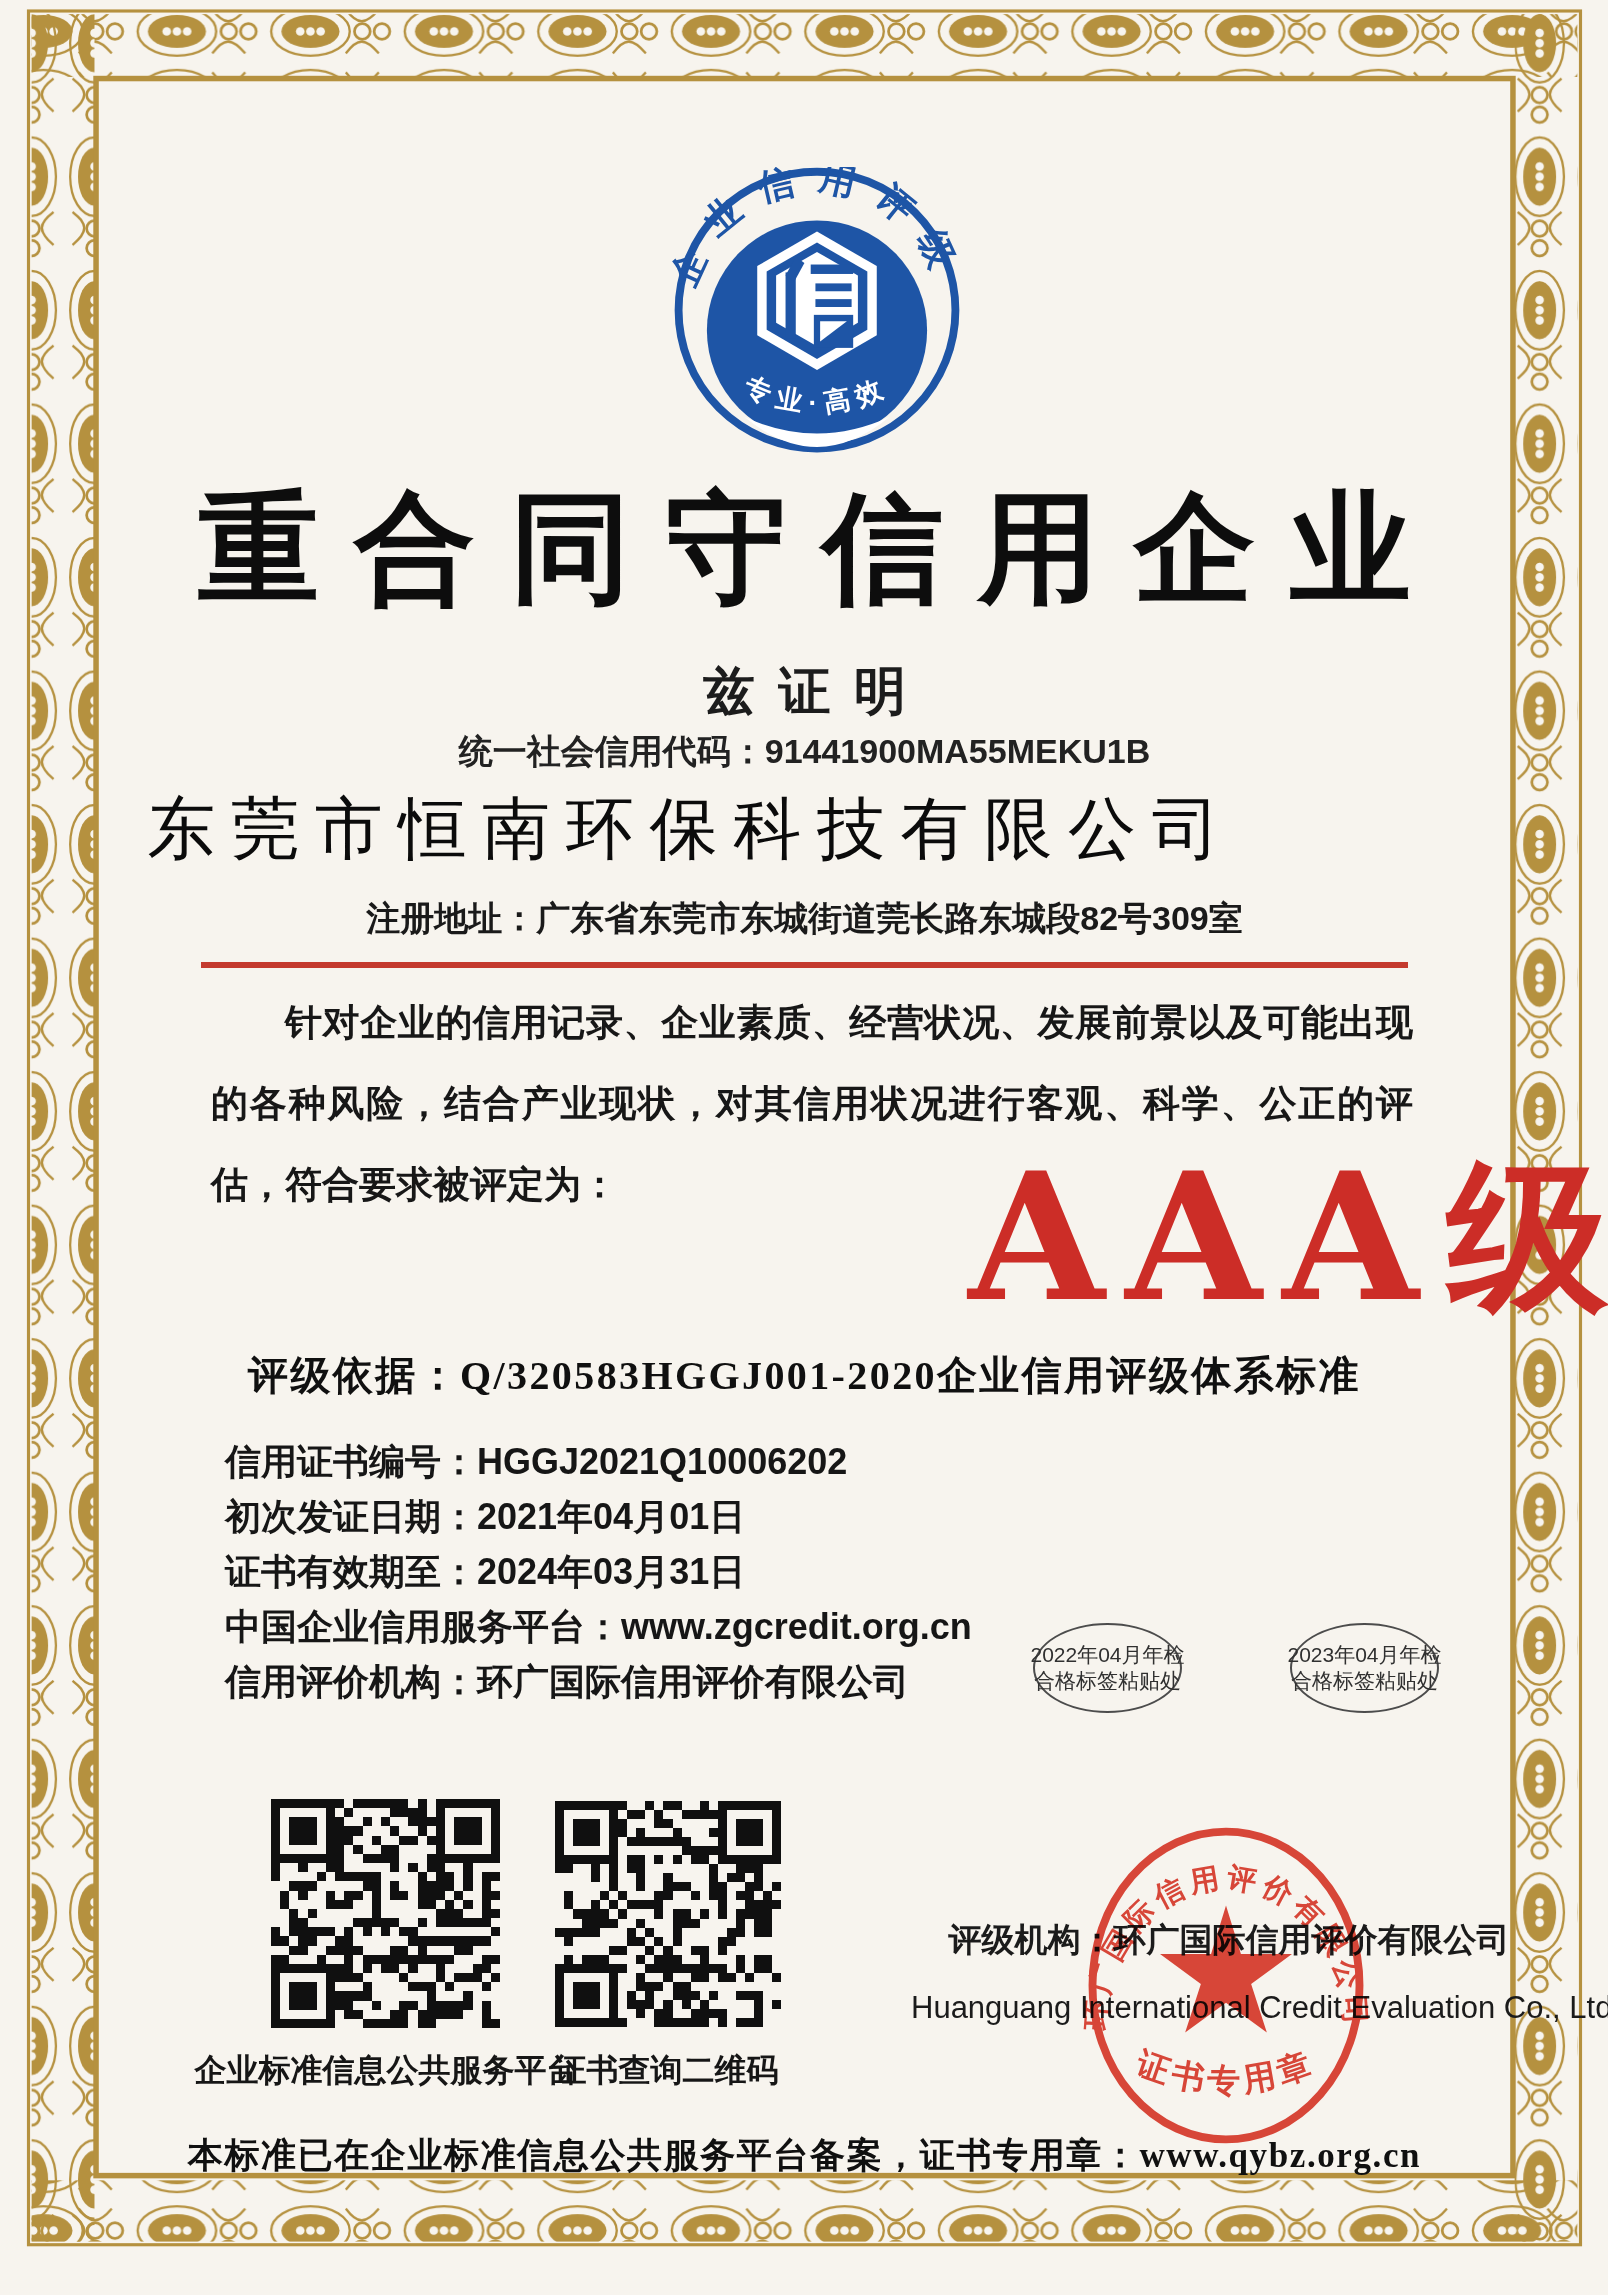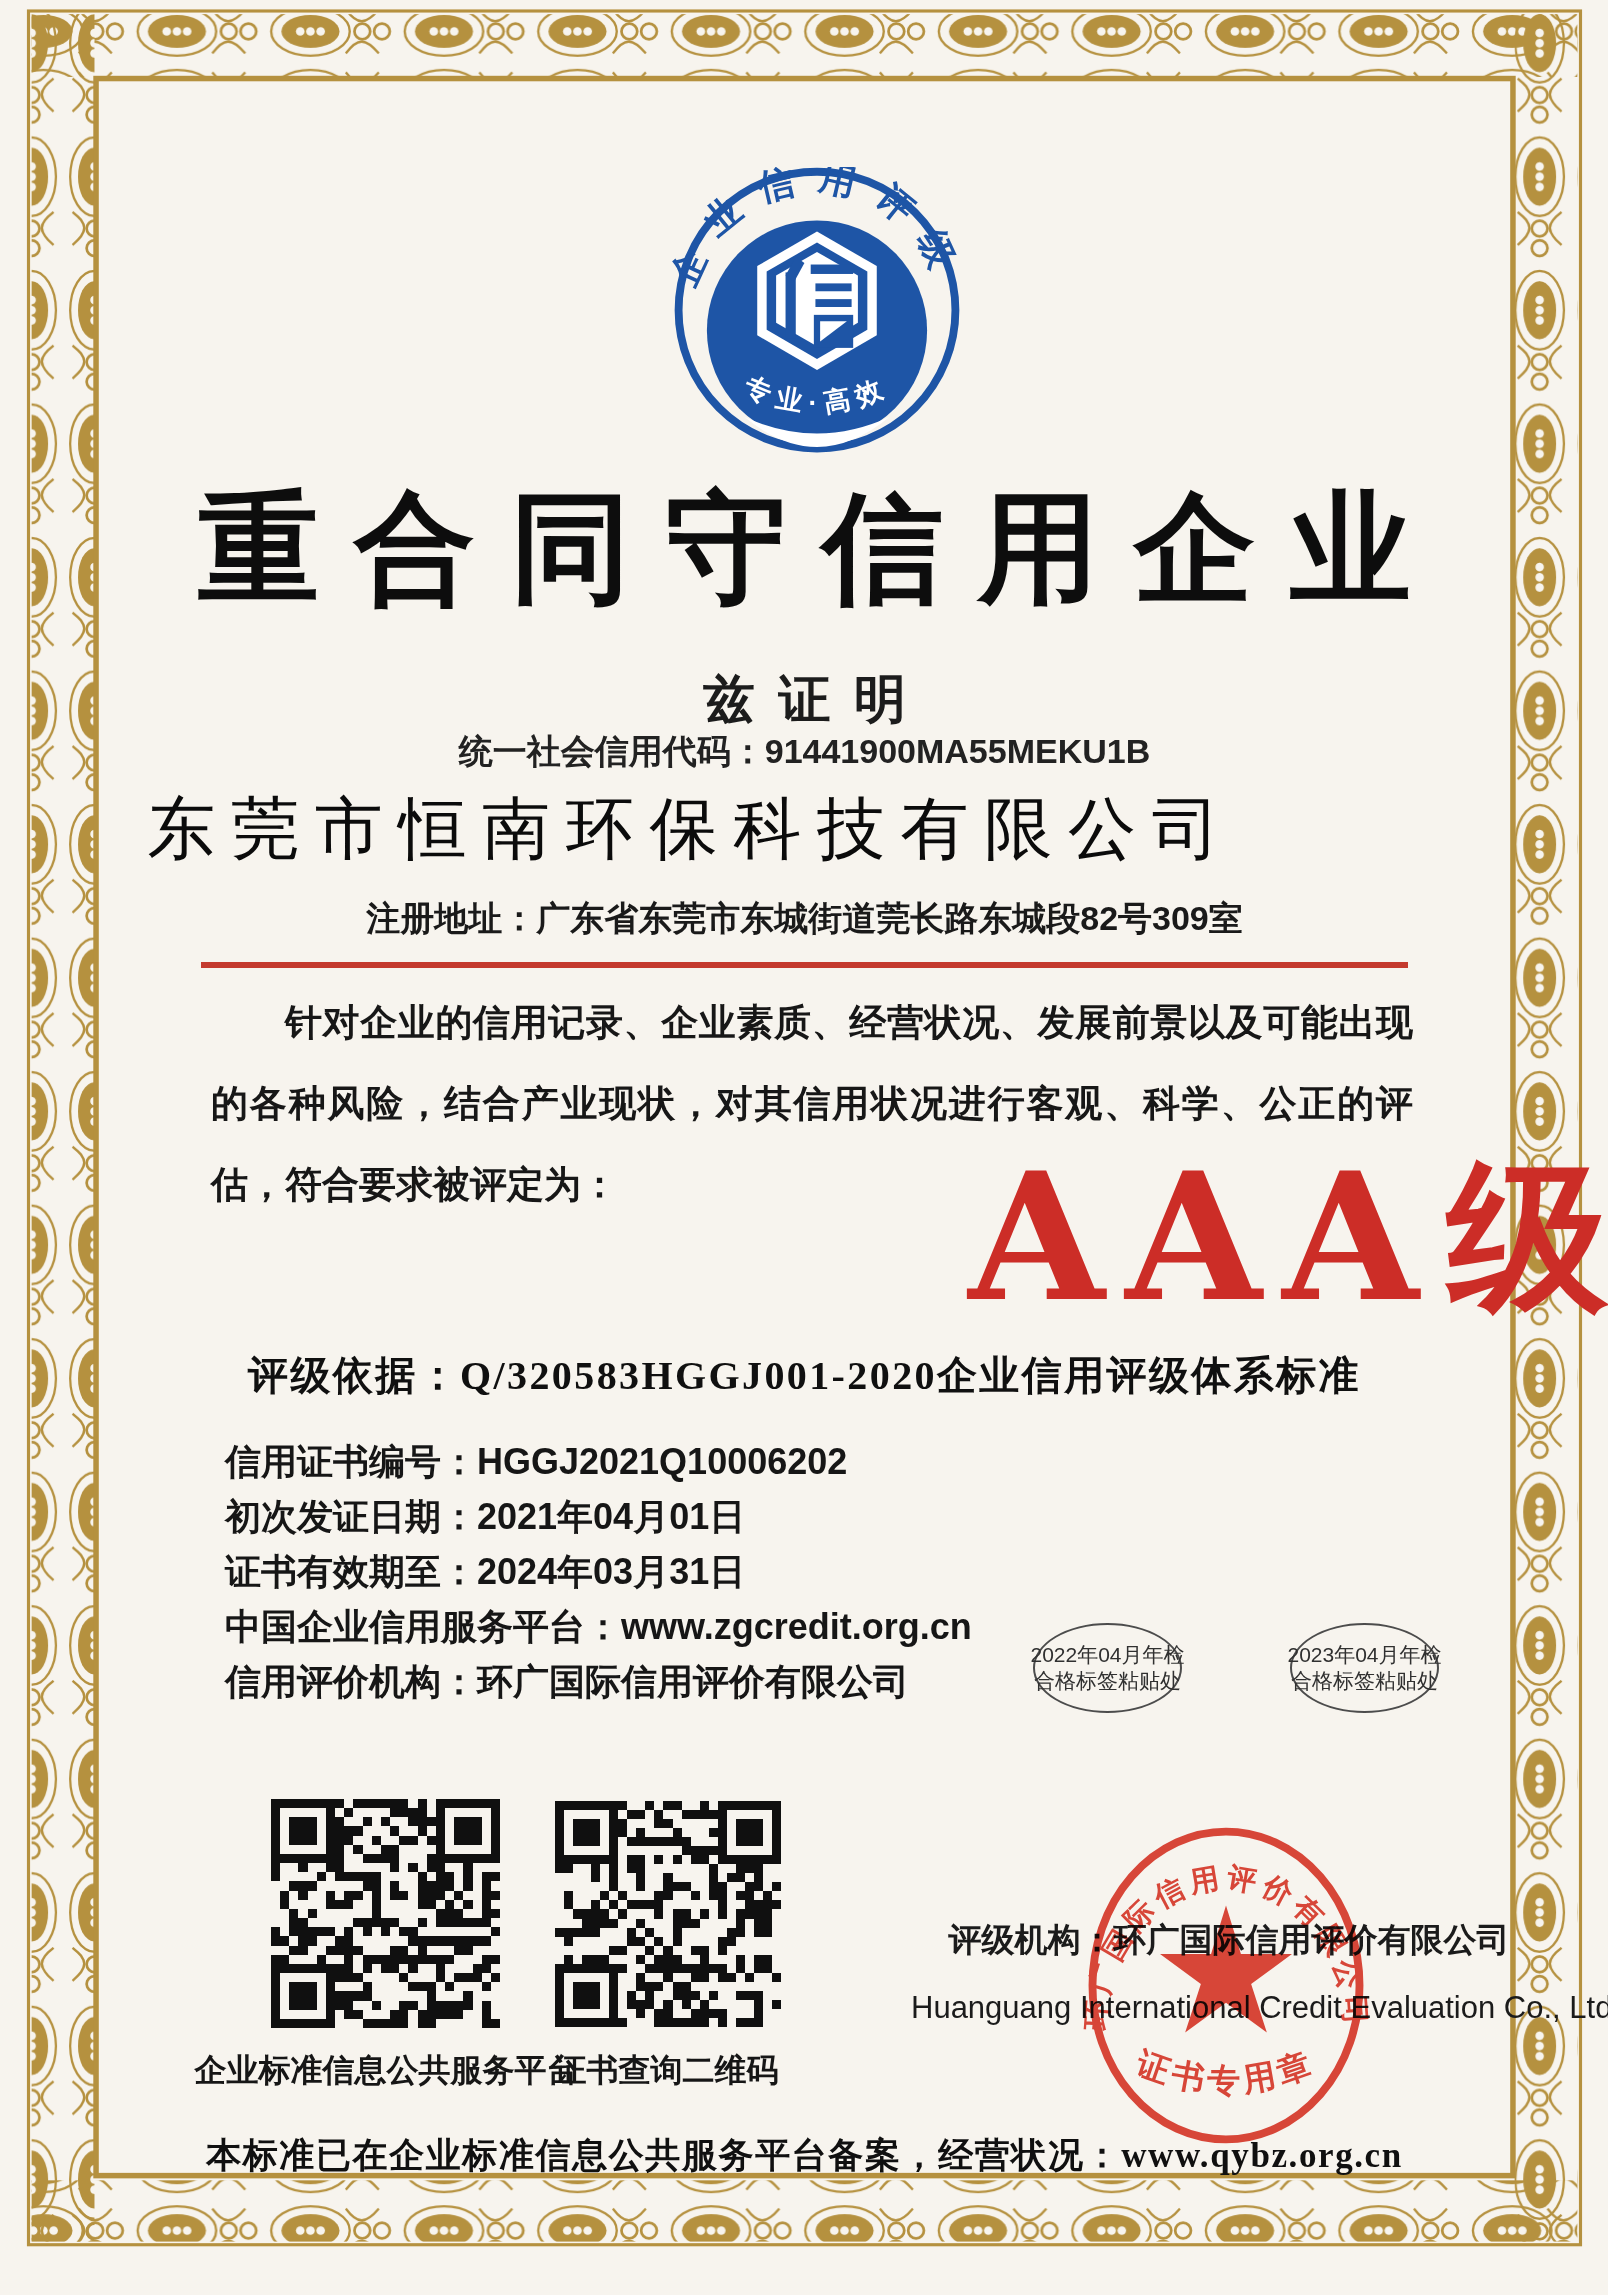--- a/index.html
+++ b/index.html
@@ -13,21 +13,21 @@
   .frame{left:0;top:0;}
   .title{
     left:0;top:468px;width:1609px;text-align:center;
     font-family:"Liberation Serif","DejaVu Serif",serif;
     font-size:121px;font-weight:900;letter-spacing:35px;padding-left:35px;
     color:#0d0d0d;white-space:nowrap;box-sizing:border-box;
   }
   .hereby{
     left:0;top:657px;width:1609px;text-align:center;
     font-size:52px;font-weight:600;letter-spacing:23.6px;padding-left:23.6px;
-    color:#1c1c1c;box-sizing:border-box;margin-top:8px;
+    color:#1c1c1c;box-sizing:border-box;
   }
   .code-line{
     left:0;top:729px;width:1609px;text-align:center;
     font-size:34px;font-weight:700;color:#222;
   }
   .company{
     left:0;top:784px;width:1367px;text-align:center;
     font-size:68px;font-weight:400;letter-spacing:15.7px;padding-left:15.7px;
     color:#0b0b0b;white-space:nowrap;box-sizing:border-box;
   }
@@ -868,17 +868,17 @@
     <polygon points="192,110 211,172 276,172 224,210 244,272 192,234 140,272 160,210 108,172 173,172" fill="#dc392b"></polygon>
     <text font-size="37" font-weight="bold" fill="#dc392b" letter-spacing="7" text-anchor="middle">
       <textPath href="#sealArc" startOffset="50%">环广国际信用评价有限公司</textPath>
     </text>
     <text font-size="42" font-weight="bold" fill="#dc392b" letter-spacing="6" text-anchor="middle">
       <textPath href="#sealBottom" startOffset="50%">证书专用章</textPath>
     </text>
   </svg>
 
   <div class="abs footer">
-    <span>本标准已在企业标准信息公共服务平台备案，经营状况：</span><span>www.qybz.org.cn</span>
+    <span>本标准已在企业标准信息公共服务平台备案，证书专用章：</span><span>www.qybz.org.cn</span>
   </div>
 
 </div>
 
 
 </body></html>

